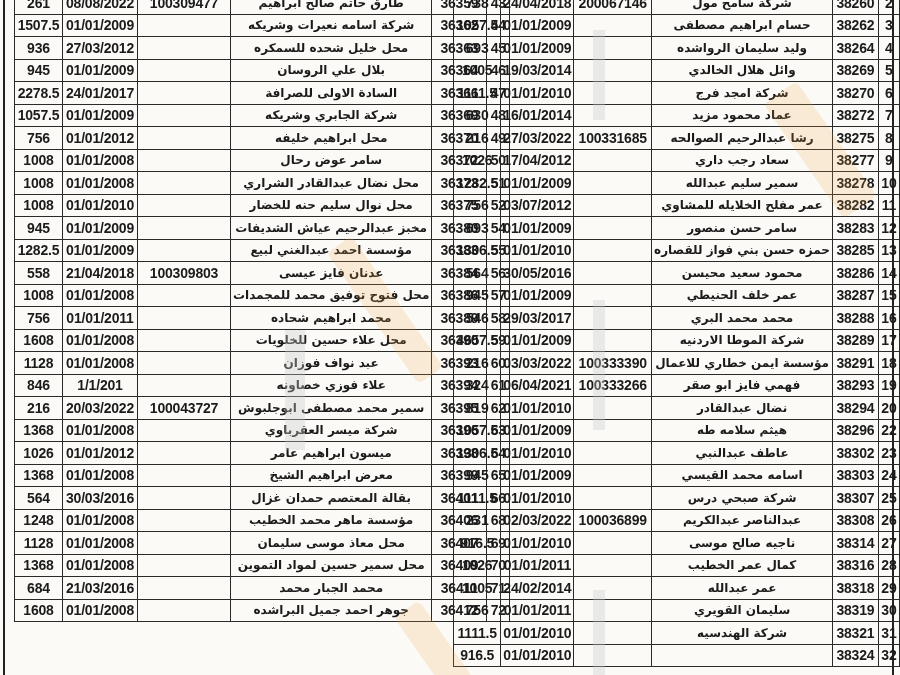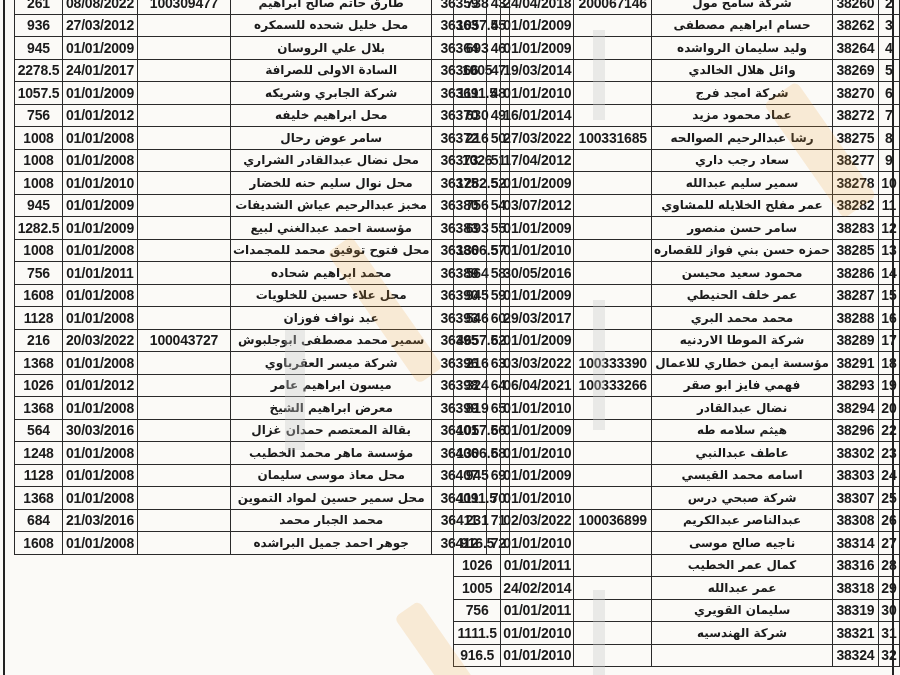--- a/index.html
+++ b/index.html
@@ -56,20 +56,28 @@
   <tbody id="left-body">
       <tr>
         <td class="num">261</td>
         <td class="num">08/08/2022</td>
         <td class="num">100309477</td>
         <td class="name">طارق حاتم صالح ابراهيم</td>
         <td class="num">36359</td>
         <td class="num">43</td>
       </tr>
       <tr>
+        <td class="num">1507.5</td>
+        <td class="num">01/01/2009</td>
+        <td class="num"></td>
+        <td class="name">شركة اسامه نعيرات وشريكه</td>
+        <td class="num">36362</td>
+        <td class="num">44</td>
+      </tr>
+      <tr>
         <td class="num">936</td>
         <td class="num">27/03/2012</td>
         <td class="num"></td>
         <td class="name">محل خليل شحده للسمكره</td>
         <td class="num">36363</td>
         <td class="num">45</td>
       </tr>
       <tr>
         <td class="num">945</td>
         <td class="num">01/01/2009</td>
@@ -136,20 +144,28 @@
       </tr>
       <tr>
         <td class="num">1282.5</td>
         <td class="num">01/01/2009</td>
         <td class="num"></td>
         <td class="name">مؤسسة احمد عبدالغني لبيع</td>
         <td class="num">36383</td>
         <td class="num">55</td>
       </tr>
       <tr>
+        <td class="num">558</td>
+        <td class="num">21/04/2018</td>
+        <td class="num">100309803</td>
+        <td class="name">عدنان فايز عيسى</td>
+        <td class="num">36384</td>
+        <td class="num">56</td>
+      </tr>
+      <tr>
         <td class="num">1008</td>
         <td class="num">01/01/2008</td>
         <td class="num"></td>
         <td class="name">محل فتوح توفيق محمد للمجمدات</td>
         <td class="num">36386</td>
         <td class="num">57</td>
       </tr>
       <tr>
         <td class="num">756</td>
         <td class="num">01/01/2011</td>
@@ -166,20 +182,28 @@
         <td class="num">36390</td>
         <td class="num">59</td>
       </tr>
       <tr>
         <td class="num">1128</td>
         <td class="num">01/01/2008</td>
         <td class="num"></td>
         <td class="name">عبد نواف فوزان</td>
         <td class="num">36393</td>
         <td class="num">60</td>
+      </tr>
+      <tr>
+        <td class="num">846</td>
+        <td class="num">1/1/201</td>
+        <td class="num"></td>
+        <td class="name">علاء فوزي خصاونه</td>
+        <td class="num">36394</td>
+        <td class="num">61</td>
       </tr>
       <tr>
         <td class="num">216</td>
         <td class="num">20/03/2022</td>
         <td class="num">100043727</td>
         <td class="name">سمير محمد مصطفى ابوجلبوش</td>
         <td class="num">36395</td>
         <td class="num">62</td>
       </tr>
       <tr>

